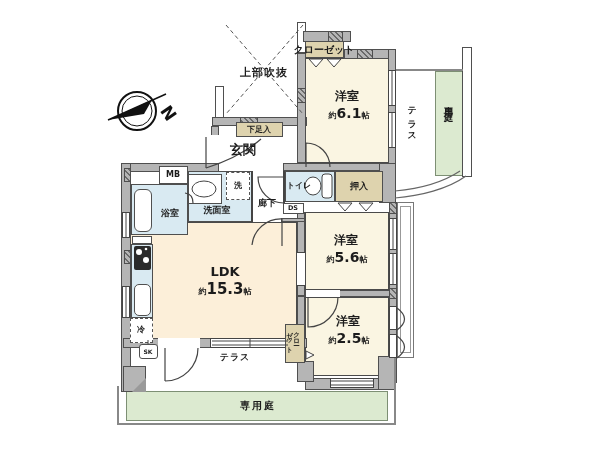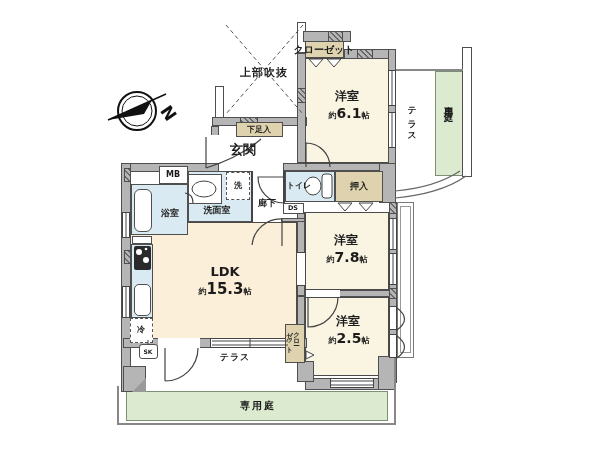--- a/index.html
+++ b/index.html
@@ -194,21 +194,21 @@
   <div class="lbl" style="left:324px;top:50px;font-size:10px;">クローゼット</div>
   <div class="lbl" style="left:141px;top:330px;font-size:8px;">冷</div>
   <div class="lbl" style="left:148px;top:352px;font-size:6px;">SK</div>
 
   <div class="lbl" style="left:347px;top:96px;font-size:12px;">洋室</div>
   <div class="lbl" style="left:349px;top:113px;">
     <span class="sm">約</span><span class="num">6.1</span><span class="sm">帖</span>
   </div>
   <div class="lbl" style="left:346px;top:240px;font-size:12px;">洋室</div>
   <div class="lbl" style="left:347px;top:257px;">
-    <span class="sm">約</span><span class="num">7.8</span><span class="sm">帖</span>
+    <span class="sm">約</span><span class="num">5.6</span><span class="sm">帖</span>
   </div>
   <div class="lbl" style="left:348px;top:321px;font-size:12px;">洋室</div>
   <div class="lbl" style="left:349px;top:338px;">
     <span class="sm">約</span><span class="num">2.5</span><span class="sm">帖</span>
   </div>
   <div class="lbl" style="left:225px;top:271px;font-size:13px;">LDK</div>
   <div class="lbl" style="left:225px;top:289px;">
     <span class="sm">約</span><span class="numldk">15.3</span><span class="sm">帖</span>
   </div>
 

